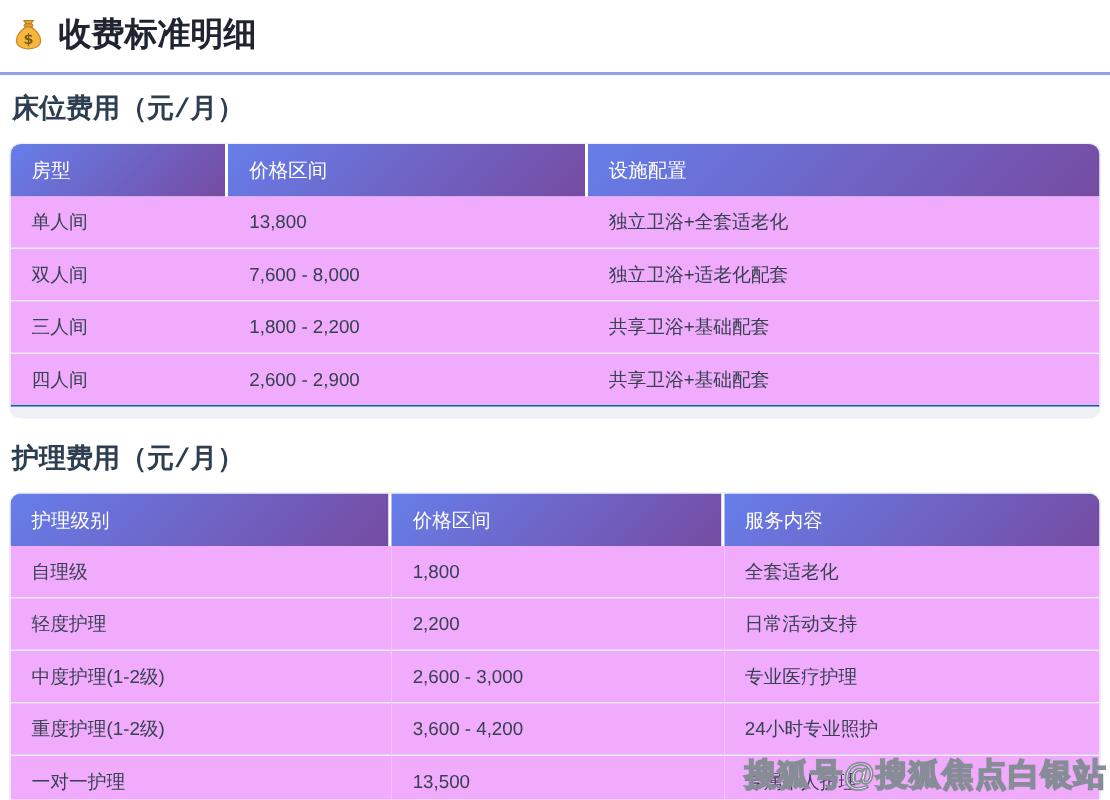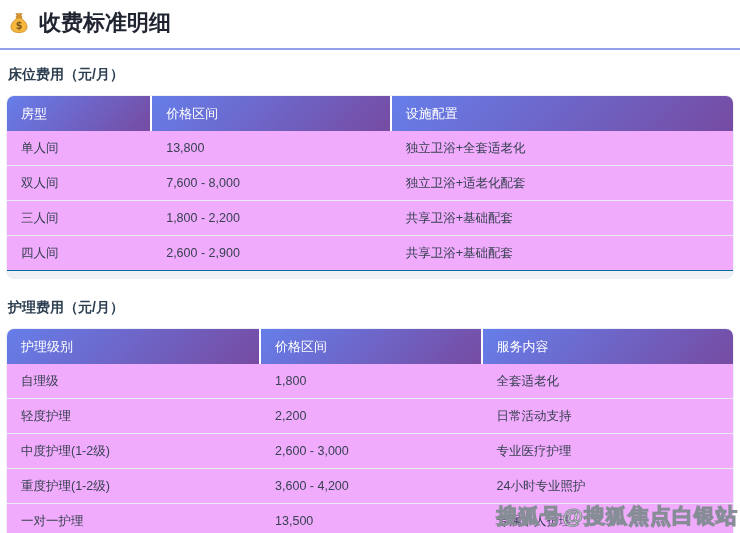--- a/index.html
+++ b/index.html
@@ -30,23 +30,24 @@
   }
   .page-title .icon{display:inline-flex;width:22px;height:22px;}
 
   .divider{
     height:2px;background:var(--title-divider);
     margin:12px -6px 16px -6px;
   }
 
   .section-heading{
     margin:0 0 13px 2px;
-    font-size:14px;font-weight:bold;
+    font-size:18px;font-weight:bold;
     color:var(--section-heading-text);
     line-height:16px;
+    font-family:Liberation Mono, monospace;
   }
   .section-gap{height:20px;}
 
   .table-card{
     border:1px solid var(--card-bg);
     border-radius:8px;
     overflow:hidden;
     background:var(--card-bg);
     padding-bottom:7px;
   }

